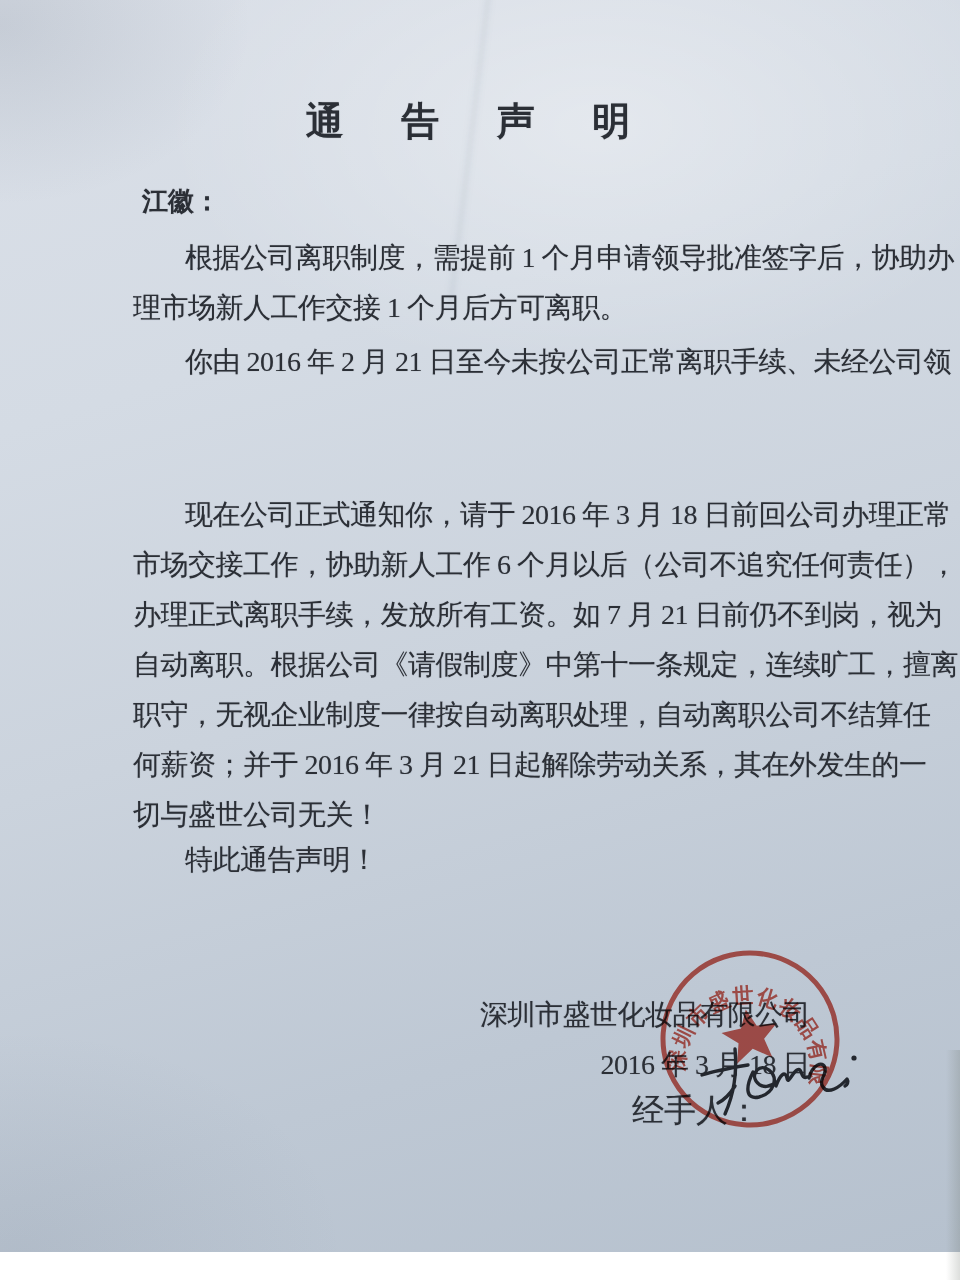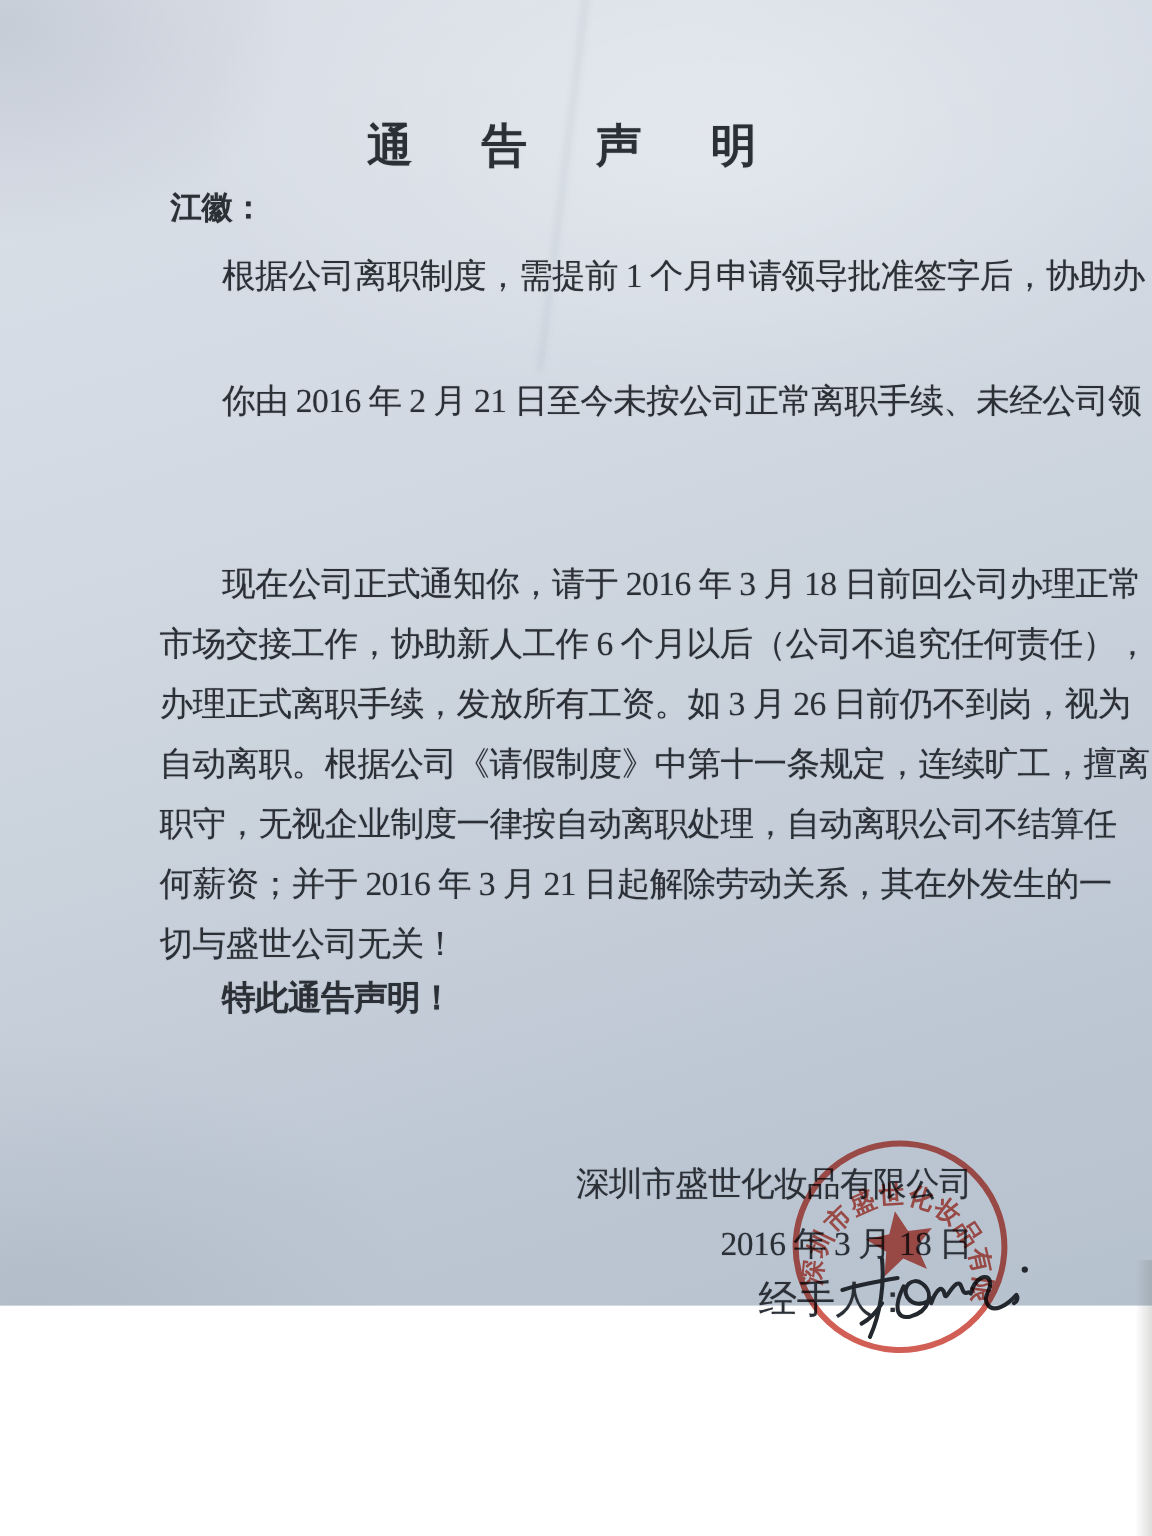--- a/index.html
+++ b/index.html
@@ -1,53 +1,53 @@
 <!DOCTYPE html>
 <html><head>
 <meta charset="utf-8">
 <style>
   html, body { margin: 0; padding: 0; }
   body {
     width: 960px; height: 1280px; overflow: hidden;
     font-family: "Liberation Serif", "DejaVu Serif", serif;
   }
   .page {
-    position: relative; width: 960px; height: 1088px;
+    position: relative; width: 960px; height: 1252px;
     background:
       radial-gradient(ellipse 620px 360px at 62% 10%, rgba(255,255,255,0.34), rgba(255,255,255,0) 70%),
       radial-gradient(ellipse 420px 300px at 0% 2%, rgba(74,88,108,0.14), rgba(74,88,108,0) 60%),
       radial-gradient(ellipse 500px 340px at 2% 100%, rgba(74,88,108,0.10), rgba(74,88,108,0) 65%),
       linear-gradient(163deg, #dbe0e8 0%, #d4dbe4 28%, #cbd3dd 52%, #bec8d4 78%, #b6c1ce 100%);
   }
   
   .crease-vertical {
     position: absolute; left: 468px; top: -10px; width: 3px; height: 320px;
     background: rgba(96,110,132,0.18); transform: rotate(7deg);
     filter: blur(3px); pointer-events: none;
   }
   .edge-shadow-right {
     position: absolute; right: 0; top: 1050px; width: 14px; height: 230px;
     background: linear-gradient(to left, rgba(98,106,96,0.22), rgba(98,106,96,0));
     pointer-events: none;
   }
-  .ink { color: #2b2f36; text-shadow: 0 0 1px rgba(43,47,54,0.35); white-space: nowrap; }
+  .ink { color: #2b2f36; text-shadow: 0 0 1px rgba(43,47,54,0.35); white-space: nowrap; margin-top: 28px; }
   .title {
     position: absolute; top: 96px; left: 0; width: 100%;
     text-align: center; font-size: 38px; font-weight: bold; letter-spacing: 24px;
     margin: 0;
   }
   .salutation {
     position: absolute; top: 156px; left: 142px;
     font-size: 26px; font-weight: bold;
   }
   .bodyline {
     position: absolute; left: 133px; font-size: 28px; letter-spacing: -0.5px;
   }
   .indent { left: 185px; }
-  .closing { font-weight: bold; }
+  .closing { font-weight: normal; }
   .right-anchored { left: auto; right: 150px; }
   .handler-row { position: absolute; top: 1061px; left: 632px; font-size: 32px; }
   .signature-svg { position: absolute; left: 696px; top: 1042px; width: 168px; height: 82px; }
   .signature-svg path { stroke: #23272e; stroke-width: 3.4; fill: none;
     stroke-linecap: round; stroke-linejoin: round; }
   .seal-svg {
     position: absolute; left: 657px; top: 947px; width: 186px; height: 184px;
     mix-blend-mode: multiply; opacity: 0.88; transform: rotate(4deg);
   }
 </style>
@@ -57,26 +57,27 @@
 <div class="page">
 
   <div class="crease-vertical"></div>
   <div class="edge-shadow-right"></div>
 
   <h1 class="title ink">通 告 声 明</h1>
 
   <div class="salutation ink">江徽：</div>
 
   <div class="bodyline indent ink" style="top:211px">根据公司离职制度，需提前 1 个月申请领导批准签字后，协助办</div>
+  <div class="bodyline ink" style="top:261px">理市场新人工作交接 1 个月后方可离职。</div>
 
   <div class="bodyline indent ink" style="top:315px">你由 2016 年 2 月 21 日至今未按公司正常离职手续、未经公司领</div>
 
   <div class="bodyline indent ink" style="top:468px">现在公司正式通知你，请于 2016 年 3 月 18 日前回公司办理正常</div>
   <div class="bodyline ink" style="top:518px">市场交接工作，协助新人工作 6 个月以后（公司不追究任何责任），</div>
-  <div class="bodyline ink" style="top:568px">办理正式离职手续，发放所有工资。如 3 月 26 日前仍不到岗，视为</div>
+  <div class="bodyline ink" style="top:568px">办理正式离职手续，发放所有工资。如 7 月 21 日前仍不到岗，视为</div>
   <div class="bodyline ink" style="top:668px">职守，无视企业制度一律按自动离职处理，自动离职公司不结算任</div>
   <div class="bodyline ink" style="top:618px">自动离职。根据公司《请假制度》中第十一条规定，连续旷工，擅离</div>
   <div class="bodyline ink" style="top:718px">何薪资；并于 2016 年 3 月 21 日起解除劳动关系，其在外发生的一</div>
   <div class="bodyline ink" style="top:768px">切与盛世公司无关！</div>
 
   <div class="bodyline indent closing ink" style="top:813px">特此通告声明！</div>
 
   <div class="bodyline right-anchored ink" style="top:968px">深圳市盛世化妆品有限公司</div>
   <div class="bodyline right-anchored ink" style="top:1018px">2016 年 3 月 18 日</div>
   <div class="handler-row ink">经手人：</div>

